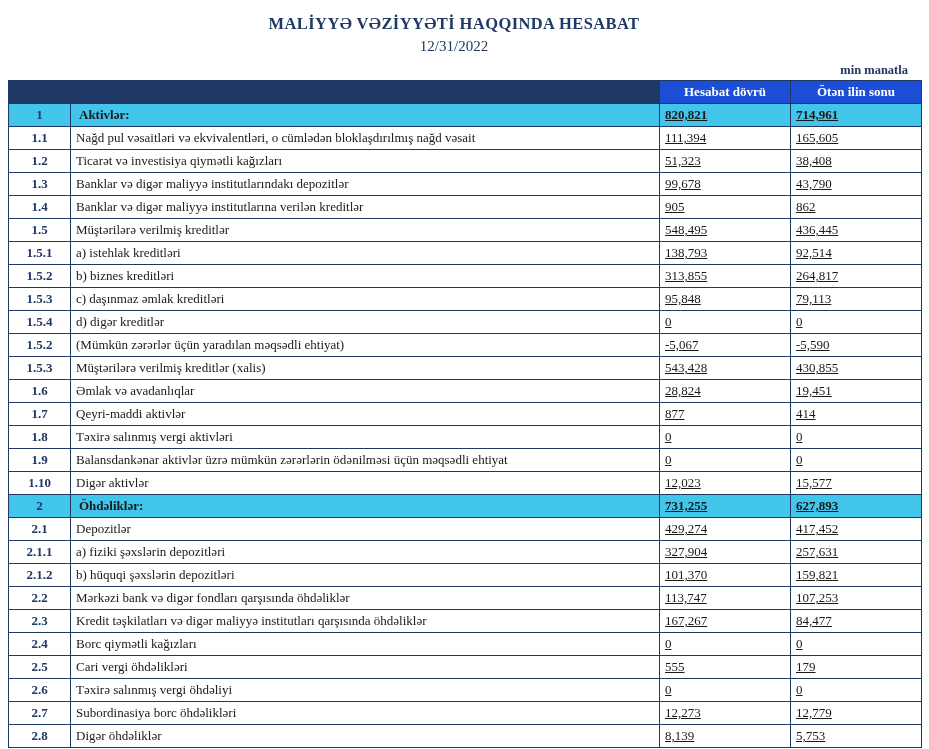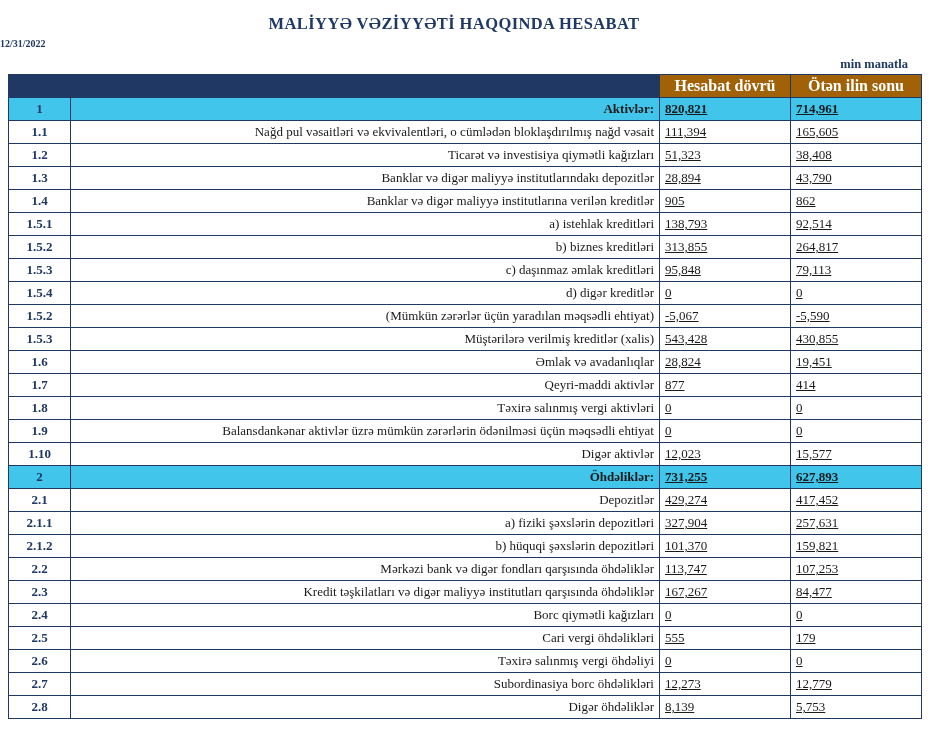--- a/index.html
+++ b/index.html
@@ -23,23 +23,23 @@
   .doc-title {
     text-align: center;
     font-family: "Liberation Serif", serif;
     font-weight: bold;
     font-size: 16.5px;
     color: #1f3864;
     letter-spacing: 0.4px;
     padding-top: 14px;
   }
   .doc-date {
-    text-align: left;
-    font-weight: bold;
-    font-size: 10px;
+    text-align: center;
+    font-weight: normal;
+    font-size: 15px;
     color: #1f3864;
     padding-top: 4px;
   }
   .units {
     text-align: right;
     font-weight: bold;
     font-size: 12.5px;
     color: #1f3864;
     padding-right: 0;
     padding-top: 8px;
@@ -64,34 +64,34 @@
     vertical-align: middle;
     box-sizing: border-box;
     white-space: nowrap;
     overflow: hidden;
   }
   thead th.blank {
     background: #1f3864;
     border: 1px solid #1f3864;
   }
   thead th.hcol {
-    background: #a16207;
+    background: #1d4ed8;
     color: #ffffff;
     font-weight: bold;
     text-align: center;
-    font-size: 16px;
+    font-size: 13px;
   }
   tbody td.code {
     text-align: center;
     font-weight: bold;
     color: #1f3864;
     font-size: 13px;
   }
   tbody td.name {
-    text-align: right;
+    text-align: left;
     color: #1a1a1a;
   }
   tbody td.val {
     text-align: left;
     color: #1a1a1a;
     text-decoration: underline;
   }
   tr.section td {
     background: #41c5eb;
     font-weight: bold;
@@ -147,28 +147,34 @@
         </tr>
         <tr class="">
           <td class="code">1.2</td>
           <td class="name">Ticarət və investisiya qiymətli kağızları</td>
           <td class="val">51,323</td>
           <td class="val">38,408</td>
         </tr>
         <tr class="">
           <td class="code">1.3</td>
           <td class="name">Banklar və digər maliyyə institutlarındakı depozitlər</td>
-          <td class="val">28,894</td>
+          <td class="val">99,678</td>
           <td class="val">43,790</td>
         </tr>
         <tr class="">
           <td class="code">1.4</td>
           <td class="name">Banklar və digər maliyyə institutlarına verilən kreditlər</td>
           <td class="val">905</td>
           <td class="val">862</td>
+        </tr>
+        <tr class="">
+          <td class="code">1.5</td>
+          <td class="name">Müştərilərə verilmiş kreditlər</td>
+          <td class="val">548,495</td>
+          <td class="val">436,445</td>
         </tr>
         <tr class="">
           <td class="code">1.5.1</td>
           <td class="name">a) istehlak kreditləri</td>
           <td class="val">138,793</td>
           <td class="val">92,514</td>
         </tr>
         <tr class="">
           <td class="code">1.5.2</td>
           <td class="name">b) biznes kreditləri</td>

